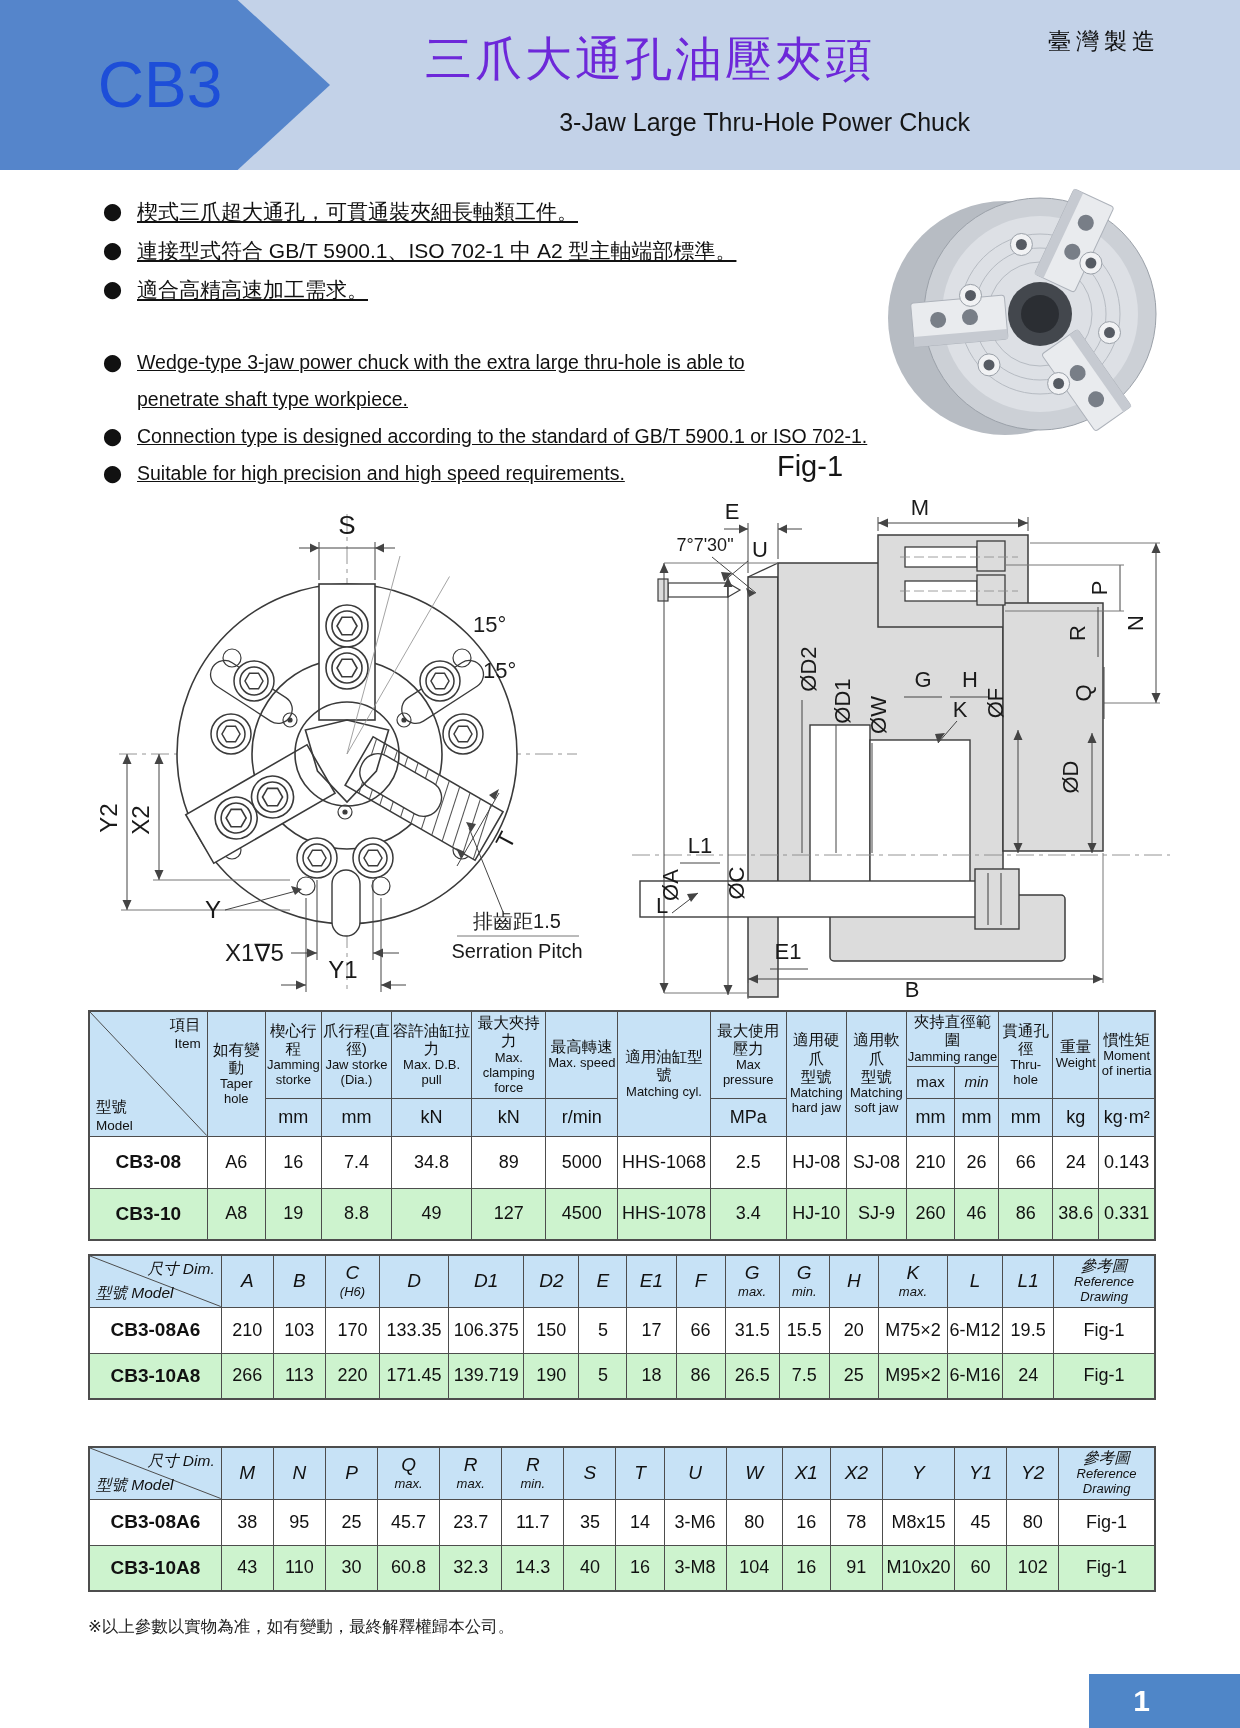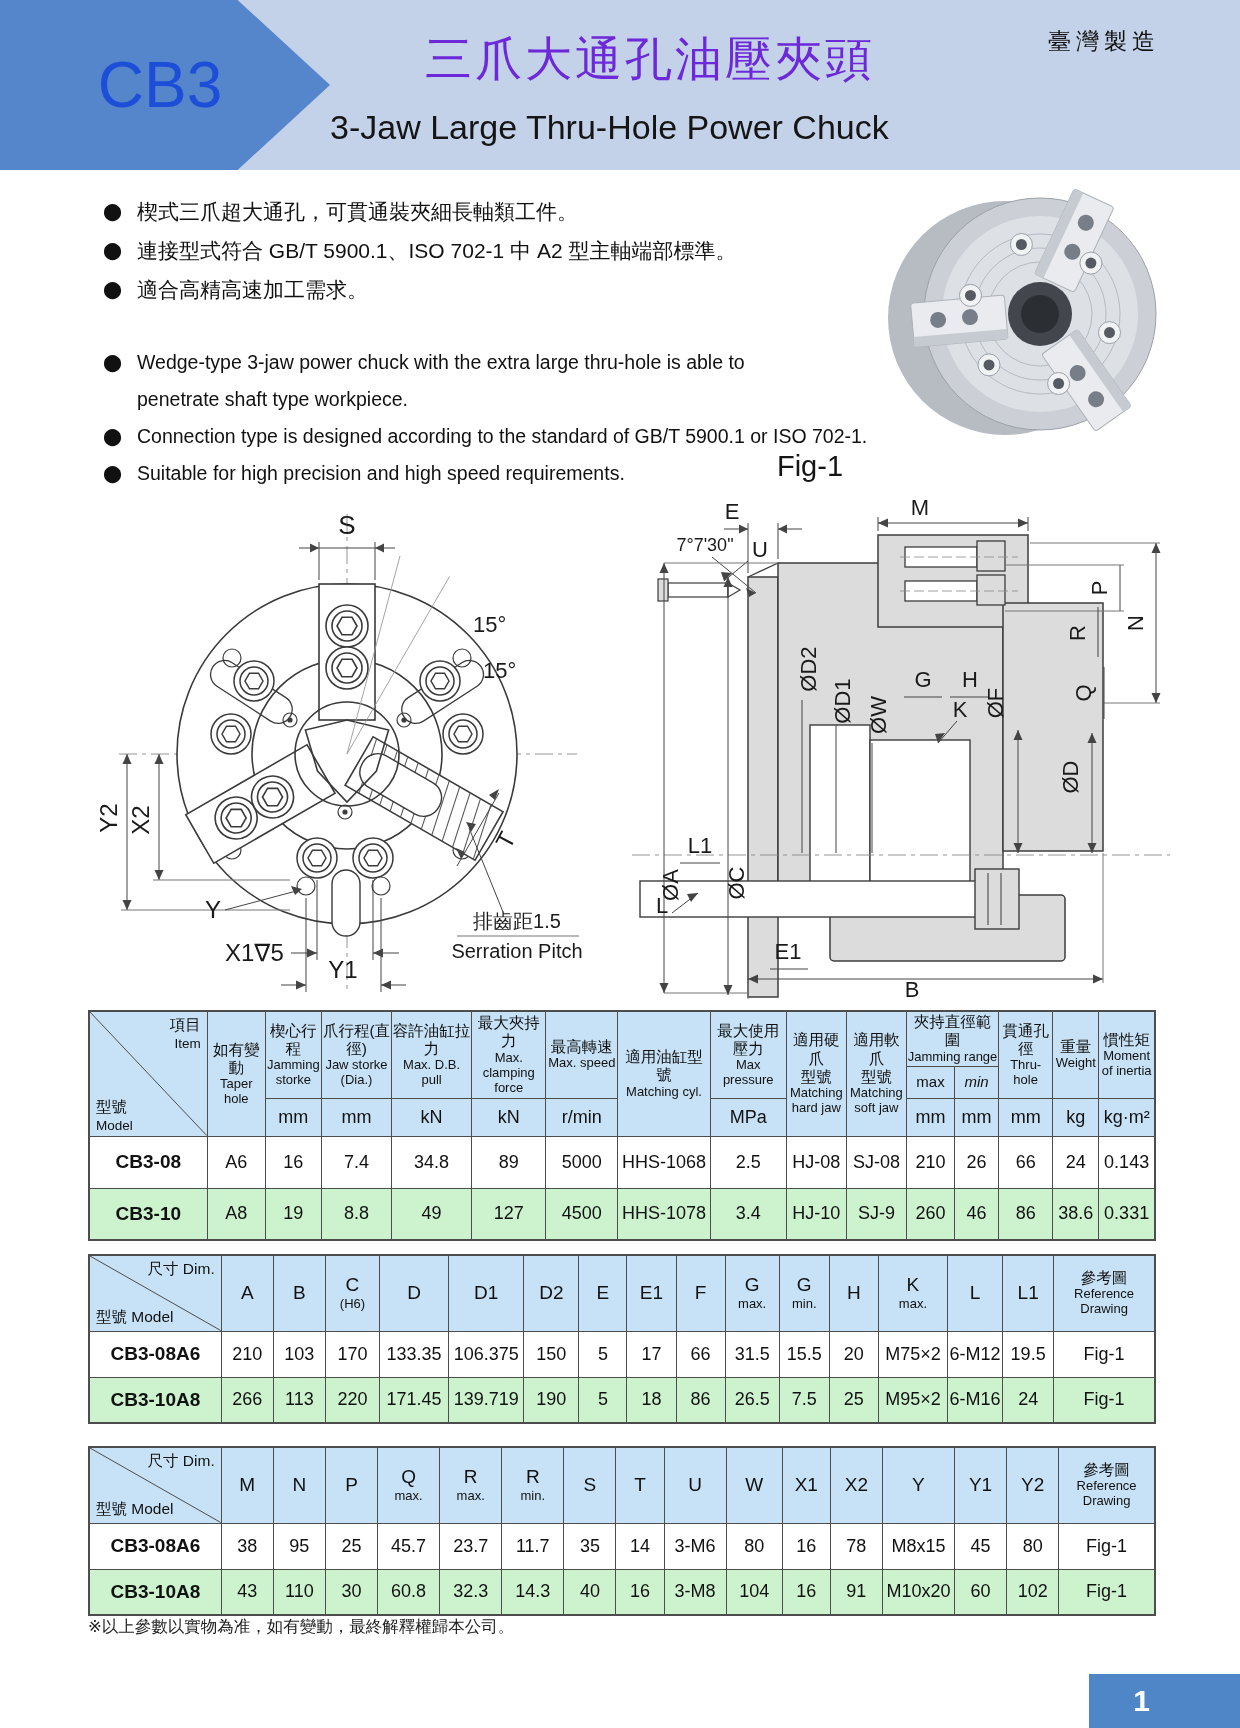--- a/index.html
+++ b/index.html
@@ -7,47 +7,47 @@
         font-family:"Liberation Sans","DejaVu Sans",sans-serif;color:#111;}
   
   .band{position:absolute;left:0;top:0;width:1240px;height:170px;background:#c3d2e8;}
   .arrow{position:absolute;left:0;top:0;width:330px;height:170px;background:#5585cb;
          -webkit-clip-path:polygon(0 0,72% 0,100% 50%,72% 100%,0 100%);
          clip-path:polygon(0 0,72% 0,100% 50%,72% 100%,0 100%);}
   .code{position:absolute;left:45px;top:0;width:230px;height:170px;display:flex;align-items:center;
         justify-content:center;font-size:64px;color:#1d4ed8;}
   .title-zh{position:absolute;left:330px;top:28px;width:640px;text-align:center;font-size:47px;
             letter-spacing:3px;color:#6d28d9;}
-  .title-en{position:absolute;left:330px;top:108px;width:640px;text-align:left;font-size:34px;color:#151515;}
+  .title-en{position:absolute;left:330px;top:108px;width:640px;text-align:right;font-size:25px;color:#151515;}
   .origin{position:absolute;top:26px;right:80px;font-size:23px;letter-spacing:5px;color:#111;}
   
   .feat{position:absolute;left:103px;width:800px;}
   .feat-zh{top:192px;font-size:21px;line-height:39px;}
   .feat-en{top:344px;font-size:19.5px;line-height:37px;}
   .fitem{display:flex;}
   .dot{flex:0 0 34px;font-size:17px;line-height:inherit;}
-  .ftext{white-space:pre-line;}
+  .ftext{white-space:pre-line;text-decoration:underline;}
   
   .photo{position:absolute;left:855px;top:182px;}
   .figtitle{position:absolute;left:740px;top:450px;width:140px;text-align:center;font-size:29px;color:#151515;}
   .draw{position:absolute;}
   .d-front{left:85px;top:480px;}
   .d-sect{left:620px;top:485px;}
   svg text{font-family:"Liberation Sans","DejaVu Sans",sans-serif;fill:#1a1a1a;}
   
   .tblwrap{position:absolute;left:88px;width:1068px;}
   .tw1{top:1010px;} .tw2{top:1254px;} .tw3{top:1446px;}
   table.spec{width:100%;table-layout:fixed;border-collapse:collapse;background:#fff;border:2px solid #4d4d4d;}
   table.spec th,table.spec td{border:1px solid #4d4d4d;text-align:center;vertical-align:middle;padding:1px 0;overflow:hidden;}
   table.spec thead th,table.spec thead td{background:#c7e2f6;font-weight:normal;}
   table.spec.main thead tr:nth-child(1){height:46px;}
   table.spec.main thead tr:nth-child(2){height:32px;}
   table.spec.main thead tr:nth-child(3){height:38px;}
   table.spec.main tbody tr{height:52px;}
-  table.spec.dim thead tr{height:76px;}
+  table.spec.dim thead tr{height:52px;font-style:italic;}
   table.spec.dim tbody tr{height:46px;}
   .ln-zh{font-size:15.5px;line-height:1.18;}
   .ln-sm{font-size:13px;line-height:1.15;}
   .ln-big{font-size:19px;line-height:1.2;}
   td.unit{font-size:18px;}
   td.model{font-weight:bold;font-size:19px;}
   td.val{font-size:18px;}
   tr.hl td{background:#cdf3ce;}
   th.corner{position:relative;padding:0;margin-left:41px;}
   .c-tr{position:absolute;top:3px;right:6px;text-align:right;}

